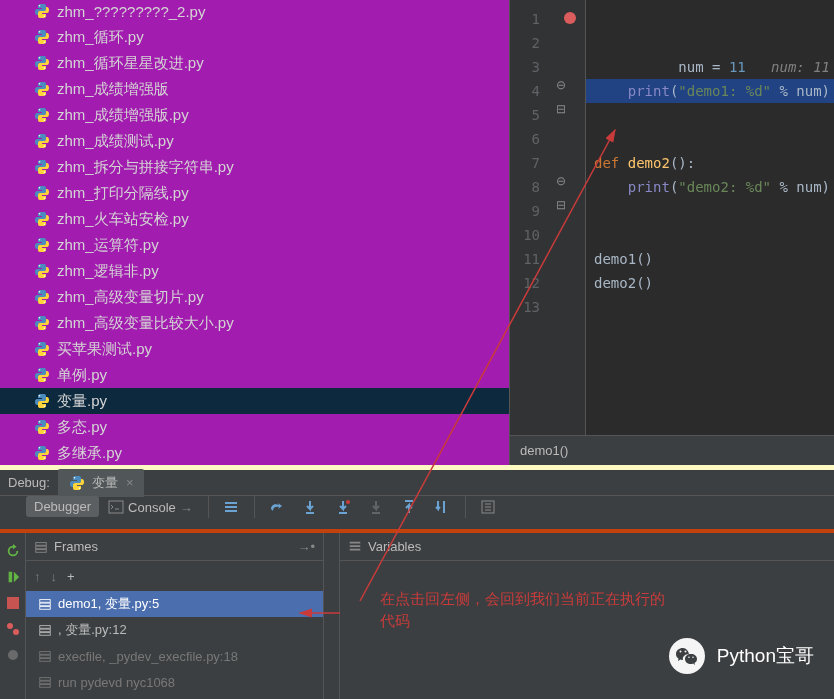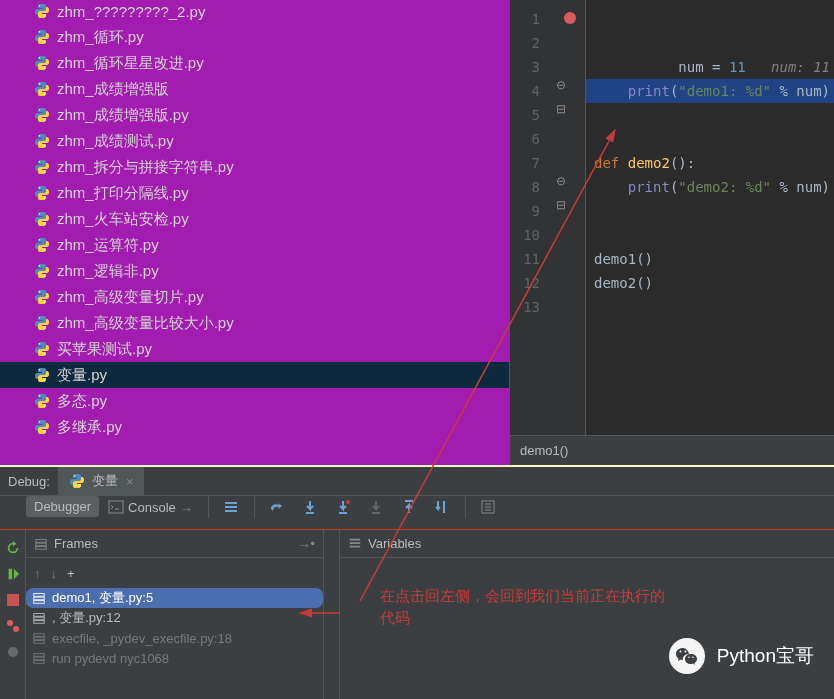--- a/index.html
+++ b/index.html
@@ -96,21 +96,21 @@
       border-top: 1px solid #555;
       padding-left: 10px;
       display: flex;
       align-items: center;
       font-size: 13px;
       color: #bbb;
     }
     .debug-tab-bar {
       height: 30px;
       background: #3c3f41;
-      border-top: 2px solid #fef9c3;
+      border-top: 5px solid #fef9c3;
       display: flex;
       align-items: center;
     }
     .debug-label {
       padding: 0 8px;
       color: #bbb;
     }
     .debug-tab {
       display: flex;
       align-items: center;
@@ -136,21 +136,21 @@
       align-items: center;
       color: #bbb;
       border-radius: 3px;
     }
     .tool-btn.active { background: #5c5f61; }
     .tool-sep { width: 1px; height: 22px; background: #555; margin: 0 6px; }
     .debug-panels {
       display: flex;
       height: 171px;
       background: #3c3f41;
-      border-top: 1px solid #c2410c;
+      border-top: 4px solid #c2410c;
     }
     .side-tools {
       width: 26px;
       background: #3c3f41;
       border-right: 1px solid #555;
       padding-top: 5px;
     }
     .side-tool {
       height: 26px;
       display: flex;
@@ -187,27 +187,26 @@
       border: 1px solid #646464;
       height: 24px;
       display: flex;
       align-items: center;
       padding: 0 8px;
       color: #bbb;
       justify-content: space-between;
     }
     .frame-list { flex: 1; overflow: hidden; }
     .frame-item {
-      height: 20px;
-      display: flex;
-      align-items: center;
-      padding-left: 6px;
+      height: 26px;
+      display: flex;
+      align-items: center;
+      padding-left: 12px;
       color: #bbb;
       font-size: 13px;
-      border-radius: 7px;
     }
     .frame-item.selected { background: #4b6eaf; color: #fff; }
     .frame-item.dim { color: #787878; }
     .vars-panel { flex: 1; position: relative; }
     .annotation {
       position: absolute;
       color: #c93b3b;
       font-size: 15px;
       top: 55px; left: 40px;
       line-height: 22px;
@@ -394,20 +393,31 @@
       <div class="file-item">
         <span class="py-icon">
           <svg viewBox="0 0 16 16">
             <path fill="#4B8BBE" d="M7 1C4 1 4 3 4 3v2h4v1H3C3 6 1 6 1 9s2 3 2 3h1v-2c0-2 2-2 2-2h4c2 0 2-2 2-2V3c0-2-2-2-2-2H7z"></path>
             <circle cx="5.5" cy="2.8" r="0.8" fill="#fff"></circle>
             <path fill="#FFD43B" d="M9 15c3 0 3-2 3-2v-2H8v-1h5c0 0 2 0 2-3s-2-3-2-3h-1v2c0 2-2 2-2 2H6c-2 0-2 2-2 2v3c0 2 2 2 2 2h3z"></path>
             <circle cx="10.5" cy="13.2" r="0.8" fill="#fff"></circle>
           </svg>
         </span>
         <span>买苹果测试.py</span>
+      </div>
+      <div class="file-item">
+        <span class="py-icon">
+          <svg viewBox="0 0 16 16">
+            <path fill="#4B8BBE" d="M7 1C4 1 4 3 4 3v2h4v1H3C3 6 1 6 1 9s2 3 2 3h1v-2c0-2 2-2 2-2h4c2 0 2-2 2-2V3c0-2-2-2-2-2H7z"></path>
+            <circle cx="5.5" cy="2.8" r="0.8" fill="#fff"></circle>
+            <path fill="#FFD43B" d="M9 15c3 0 3-2 3-2v-2H8v-1h5c0 0 2 0 2-3s-2-3-2-3h-1v2c0 2-2 2-2 2H6c-2 0-2 2-2 2v3c0 2 2 2 2 2h3z"></path>
+            <circle cx="10.5" cy="13.2" r="0.8" fill="#fff"></circle>
+          </svg>
+        </span>
+        <span>单例.py</span>
       </div>
       <div class="file-item selected">
         <span class="py-icon">
           <svg viewBox="0 0 16 16">
             <path fill="#4B8BBE" d="M7 1C4 1 4 3 4 3v2h4v1H3C3 6 1 6 1 9s2 3 2 3h1v-2c0-2 2-2 2-2h4c2 0 2-2 2-2V3c0-2-2-2-2-2H7z"></path>
             <circle cx="5.5" cy="2.8" r="0.8" fill="#fff"></circle>
             <path fill="#FFD43B" d="M9 15c3 0 3-2 3-2v-2H8v-1h5c0 0 2 0 2-3s-2-3-2-3h-1v2c0 2-2 2-2 2H6c-2 0-2 2-2 2v3c0 2 2 2 2 2h3z"></path>
             <circle cx="10.5" cy="13.2" r="0.8" fill="#fff"></circle>
           </svg>
         </span>

